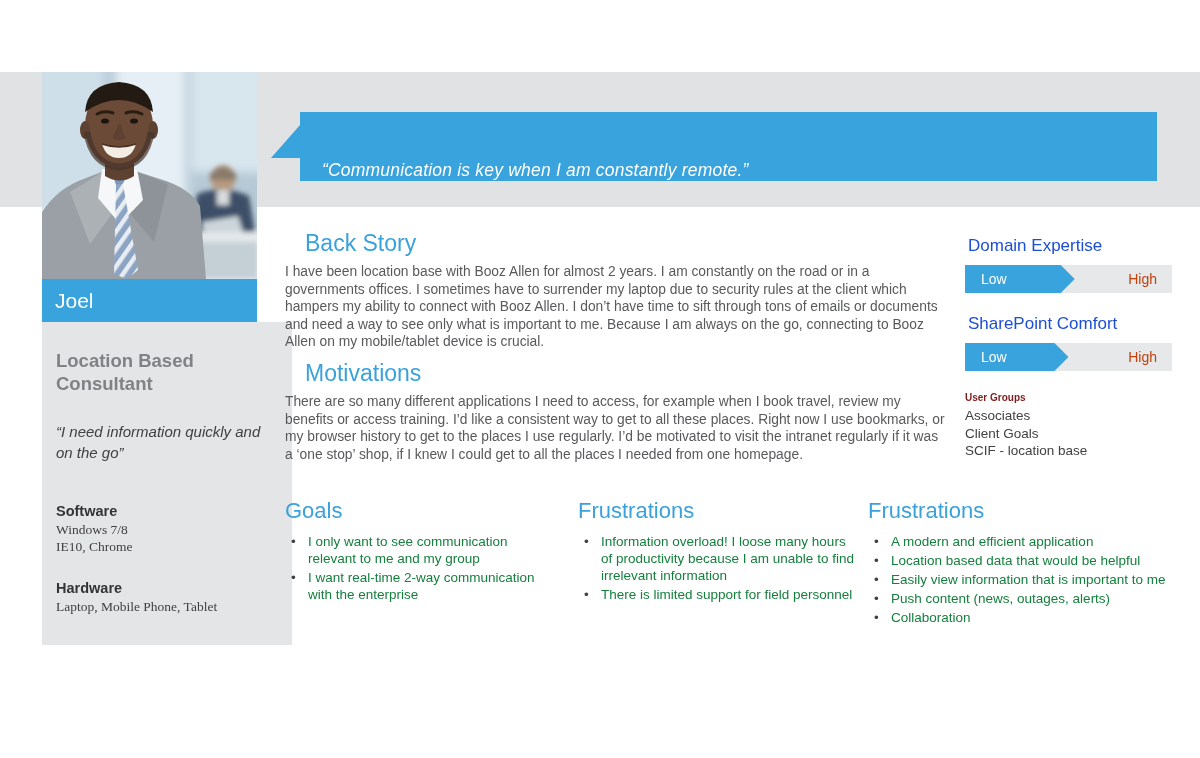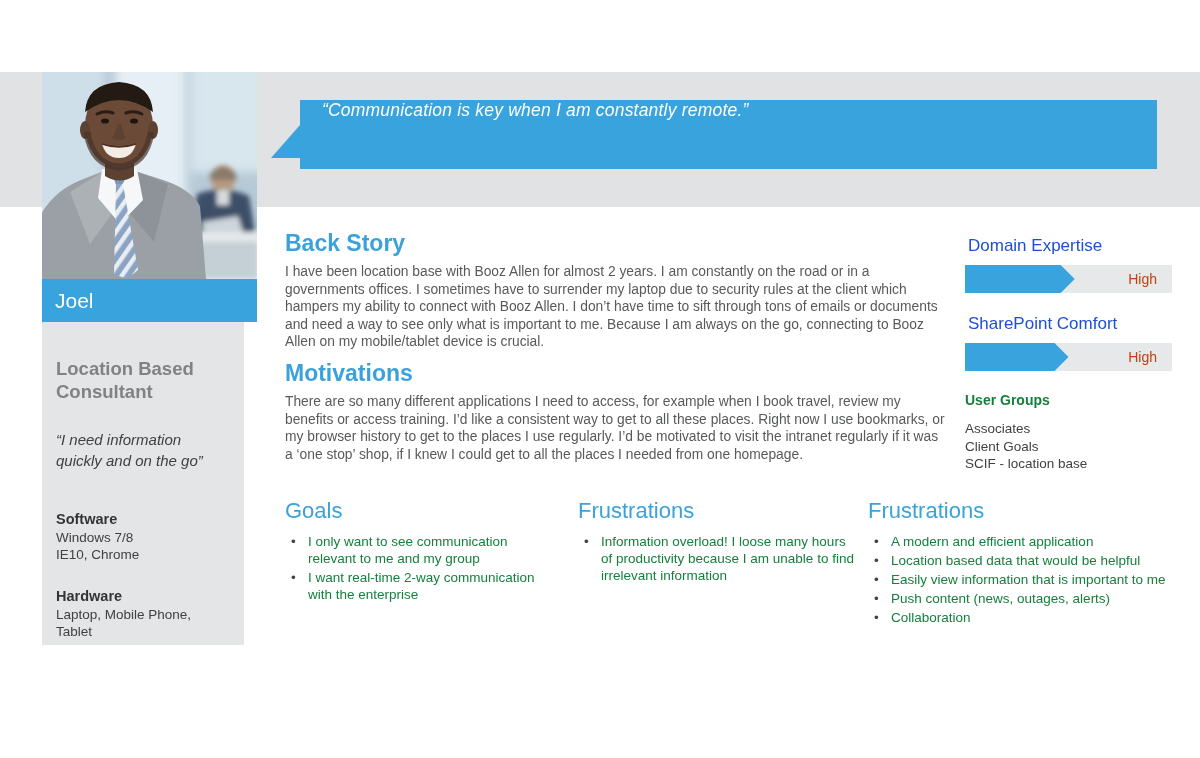--- a/index.html
+++ b/index.html
@@ -15,25 +15,25 @@
   
   .band {
     position: absolute;
     left: 0; top: 72px;
     width: 1200px; height: 135px;
     background: #e0e2e4;
   }
   
   .banner {
     position: absolute;
-    left: 300px; top: 100px;
+    left: 300px; top: 112px;
     width: 857px; height: 69px;
     background: #38a3dc;
     display: flex;
-    align-items: flex-start;
+    align-items: flex-end;
     padding-left: 22px;
   }
   .banner-text {
     color: #ffffff;
     font-size: 17.5px;
     font-style: italic;
     letter-spacing: 0.2px;
   }
   .banner-tail {
     position: absolute;
@@ -58,23 +58,23 @@
     display: flex;
     align-items: center;
     padding-left: 13px;
     color: #ffffff;
     font-size: 21px;
   }
   
   .sidebar {
     position: absolute;
     left: 42px; top: 322px;
-    width: 202px; height: 323px;
+    width: 250px; height: 323px;
     background: #e4e5e7;
-    padding: 36px 14px 0 14px;
+    padding: 28px 14px 0 14px;
   }
   .role {
     font-size: 18.5px;
     font-weight: bold;
     color: #808285;
     line-height: 1.22;
     margin-bottom: 26px;
   }
   .p-quote {
     font-size: 15px;
@@ -86,35 +86,37 @@
   .info-label {
     font-size: 14.5px;
     font-weight: bold;
     color: #333436;
     margin-bottom: 2px;
   }
   .info-line {
     font-size: 13.5px;
     color: #414042;
     line-height: 1.3;
+    font-family: Liberation Serif, serif;
   }
   .info-block { margin-bottom: 24px; }
   
   .section {
     position: absolute;
     left: 285px;
     width: 660px;
   }
   .sec-backstory { top: 230px; }
   .sec-motivations { top: 360px; }
   .section h1 {
     font-size: 23px;
-    font-weight: 700;
+    font-weight: 400;
     color: #3aa2db;
     margin-bottom: 6px;
+    margin-left: 20px;
   }
   .section p {
     font-size: 13.8px;
     color: #58595b;
     line-height: 1.27;
   }
   
   .col {
     position: absolute;
     top: 498px;
@@ -167,36 +169,35 @@
     background: #38a3dc;
     clip-path: polygon(0 0, calc(100% - 14px) 0, 100% 50%, calc(100% - 14px) 100%, 0 100%);
   }
   .meter-low {
     position: absolute;
     left: 16px; top: 0;
     height: 28px;
     display: flex; align-items: center;
     color: #ffffff;
     font-size: 14px;
-    margin-top: 30px;
   }
   .meter-high {
     position: absolute;
     right: 15px; top: 0;
     height: 28px;
     display: flex; align-items: center;
     color: #c2410c;
     font-size: 14px;
   }
   .user-groups { margin-top: 20px; }
   .ug-title {
-    font-size: 14px;
+    font-size: 10px;
     font-weight: bold;
-    color: #15803d;
-    margin-bottom: 12px;
+    color: #7f1d1d;
+    margin-bottom: 4px;
   }
   .ug-item {
     font-size: 13.5px;
     color: #414042;
     line-height: 1.3;
   }
 </style>
 </head>
 <body>
 
@@ -306,20 +307,21 @@
     <ul class="bullets">
         <li>I only want to see communication relevant to me and my group</li>
         <li>I want real-time 2-way communication with the enterprise</li>
       </ul>
   </section>
 
   <section class="col col-frustrations">
     <h2>Frustrations</h2>
     <ul class="bullets">
         <li>Information overload! I loose many hours of productivity because I am unable to find irrelevant information</li>
+        <li>There is limited support for field personnel</li>
       </ul>
   </section>
 
   <section class="col col-expectations">
     <h2>Frustrations</h2>
     <ul class="bullets">
         <li>A modern and efficient application</li>
         <li>Location based data that would be helpful</li>
         <li>Easily view information that is important to me</li>
         <li>Push content (news, outages, alerts)</li>

